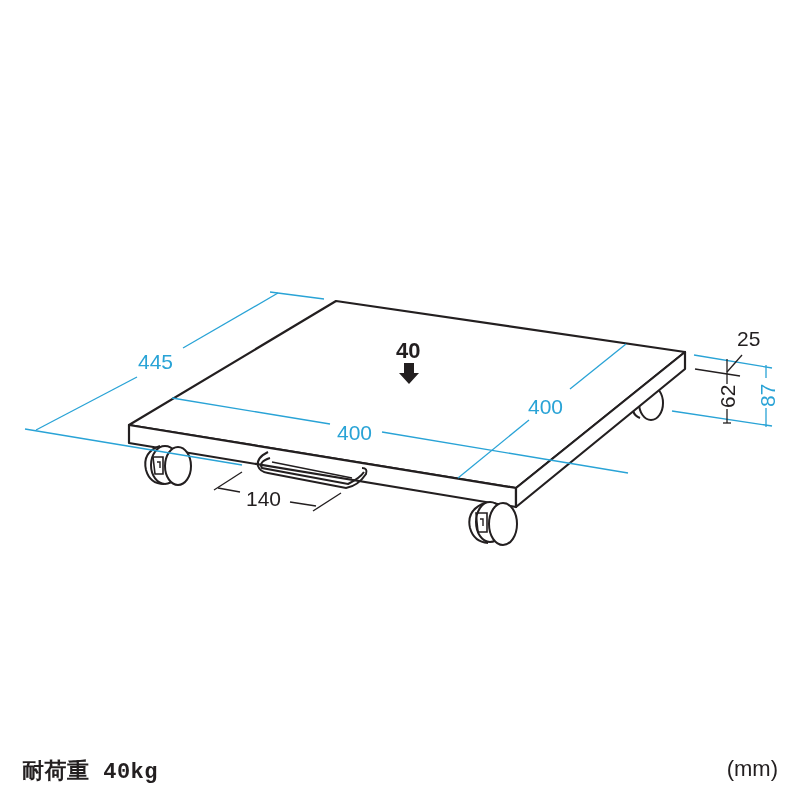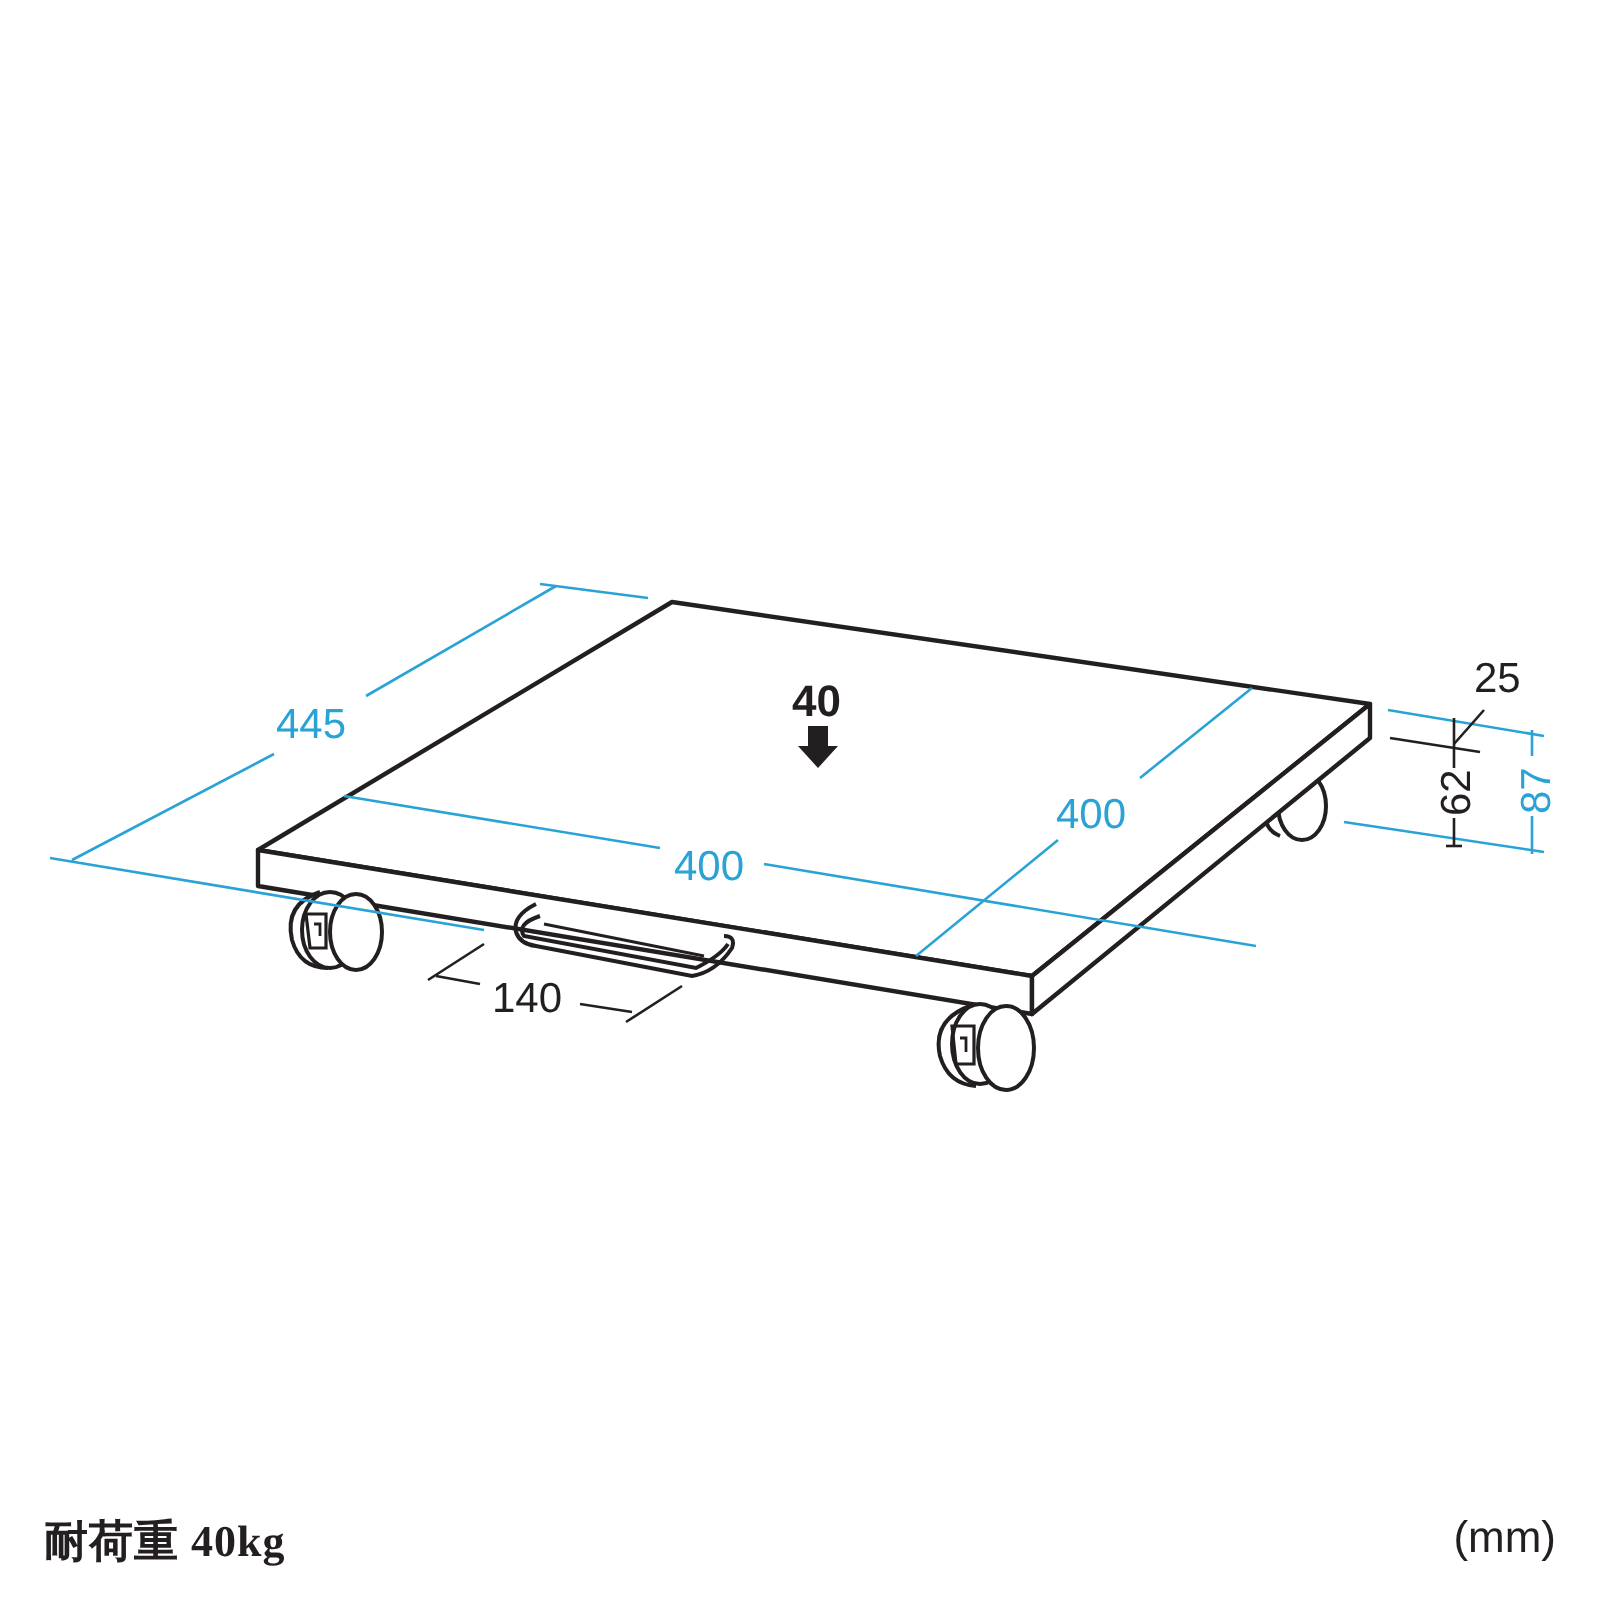--- a/index.html
+++ b/index.html
@@ -3,21 +3,21 @@
 <meta charset="utf-8">
 <style>
   html, body { margin: 0; padding: 0; background: #ffffff; }
   body { width: 800px; height: 800px; position: relative; overflow: hidden;
          font-family: "Liberation Sans", "DejaVu Sans", sans-serif; }
   #diagram { position: absolute; left: 0; top: 0; width: 800px; height: 800px; }
   .dim-blue { fill: #29a3d6; font-family: "Liberation Sans", sans-serif; font-size: 21px; }
   .dim-black { fill: #231f20; font-family: "Liberation Sans", sans-serif; font-size: 21px; }
   .load-num { fill: #231f20; font-family: "Liberation Sans", sans-serif; font-size: 22px; font-weight: bold; }
   .footer-left { position: absolute; left: 22px; top: 756px; font-size: 22px; font-weight: bold;
-                 color: #231f20; font-family: Liberation Serif, serif; letter-spacing: 0.5px; }
+                 color: #231f20; font-family: Liberation Mono, monospace; letter-spacing: 0.5px; }
   .footer-right { position: absolute; right: 22px; top: 756px; font-size: 22px; color: #231f20;
                   font-family: "Liberation Sans", sans-serif; text-align: right; }
 </style>
 </head>
 <body>
 
 <svg id="diagram" viewBox="0 0 800 800" xmlns="http://www.w3.org/2000/svg">
 
   <g fill="#fff" stroke="#231f20" stroke-width="2">
     <ellipse cx="651" cy="403" rx="12" ry="17"></ellipse>

